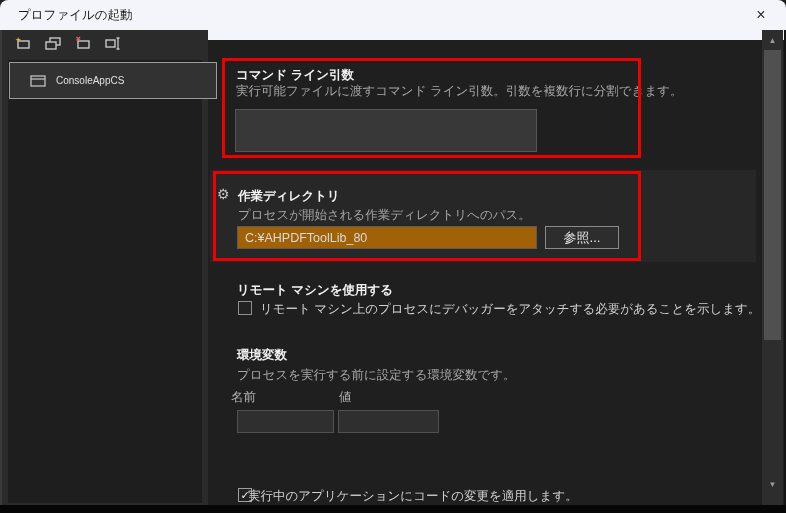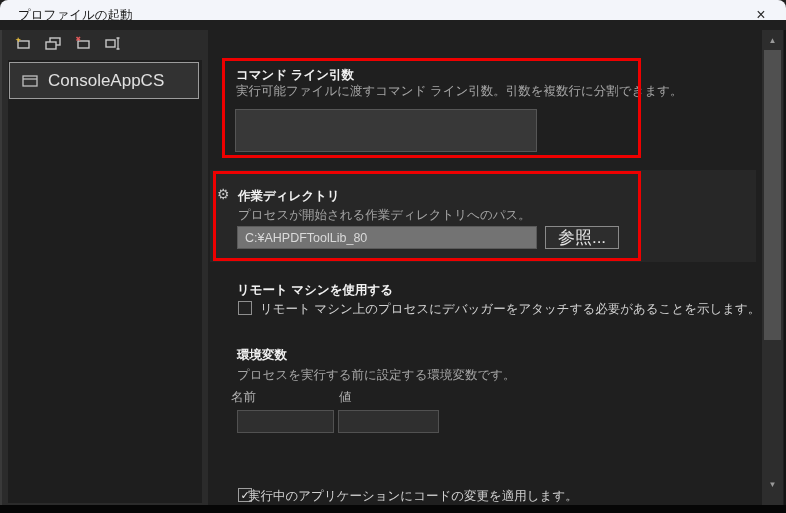--- a/index.html
+++ b/index.html
@@ -1,58 +1,58 @@
 <!DOCTYPE html>
 <html><head>
 <meta charset="utf-8">
 <style>
   html,body{margin:0;padding:0;background:#000;}
   *{box-sizing:border-box;font-family:"Liberation Sans","DejaVu Sans",sans-serif;}
   .screen{position:relative;width:786px;height:513px;overflow:hidden;background:#1f1f1f;}
   .abs{position:absolute;}
 
   
-  .titlebar{left:0;top:0;width:786px;height:20px;background:#f3f5fa;border-radius:8px 8px 0 0;
+  .titlebar{left:0;top:0;width:786px;height:40px;background:#f3f5fa;border-radius:8px 8px 0 0;
             color:#1b1b1b;font-size:12.5px;line-height:30px;padding-left:18px;}
   .close-btn{right:13px;top:4px;width:24px;height:22px;text-align:center;line-height:22px;
              font-size:16px;color:#2b2b2b;cursor:default;}
 
   
   .frame-left{left:0;top:30px;width:2px;height:475px;background:#3a3a3a;}
   .frame-right{left:784px;top:30px;width:2px;height:475px;background:#141414;}
   .bottom-strip{left:0;top:505px;width:786px;height:8px;background:#060606;}
 
   
   .sidebar{left:2px;top:30px;width:206px;height:475px;background:#2b2b2b;}
   .toolbar{left:2px;top:34px;width:206px;height:26px;display:flex;gap:12px;padding-left:12px;}
   .tool-icon{width:18px;height:18px;display:flex;align-items:center;justify-content:center;}
   .listbox{left:8px;top:60px;width:194px;height:443px;background:#1e1e1e;}
-  .profile-item{position:absolute;left:1px;top:2px;width:190px;height:37px;background:#323232;
-                border:1px solid #9c9c9c;display:flex;align-items:center;padding-left:12px;gap:10px;
-                color:#e0e0e0;font-size:17px;}
+  .profile-item{position:absolute;left:1px;top:2px;width:208px;height:37px;background:#323232;
+                border:1px solid #9c9c9c;display:flex;align-items:center;padding-left:20px;gap:10px;
+                color:#e0e0e0;font-size:10px;}
 
   
   .h-label{font-size:12.5px;font-weight:bold;color:#f2f2f2;white-space:nowrap;}
   .desc{font-size:12.5px;color:#a5a5a5;white-space:nowrap;}
   .chk-label{font-size:12.5px;color:#d2d2d2;white-space:nowrap;}
   .col-label{font-size:12.5px;color:#b5b5b5;white-space:nowrap;}
 
   .row-highlight{left:210px;top:170px;width:546px;height:92px;background:#272727;}
 
   .annotation{border:3px solid #ee0000;background:transparent;pointer-events:none;z-index:9;}
   .ann-1{left:222px;top:58px;width:419px;height:100px;}
   .ann-2{left:213px;top:171px;width:428px;height:90px;}
 
   .args-textarea{left:235px;top:109px;width:302px;height:43px;background:#383838;
                  border:1px solid #565656;resize:none;color:#dadada;font-size:12.5px;padding:3px 6px;outline:none;}
-  .text-input{background:#737373;border:1px solid #5a5a5a;color:#dadada;font-size:12.5px;
+  .text-input{background:#a16207;border:1px solid #5a5a5a;color:#dadada;font-size:12.5px;
               padding:0 7px;outline:none;}
   .wd-input{left:237px;top:226px;width:300px;height:23px;}
   .browse-btn{left:545px;top:226px;width:74px;height:23px;background:#2d2d2d;border:1px solid #8a8a8a;
-              color:#e6e6e6;font-size:17px;text-align:center;line-height:21px;cursor:default;}
+              color:#e6e6e6;font-size:13px;text-align:center;line-height:21px;cursor:default;}
   .env-input{background:#2f2f2f;border:1px solid #515151;height:23px;}
   .env-name{left:237px;top:410px;width:97px;}
   .env-value{left:338px;top:410px;width:101px;}
 
   .checkbox{width:14px;height:14px;border:1px solid #8f8f8f;background:#222222;
             font-size:11px;line-height:12px;text-align:center;color:#f0f0f0;}
 
   
   .scroll-track{left:762px;top:30px;width:21px;height:475px;background:#2d2d2d;}
   .scroll-arrow{width:21px;height:16px;text-align:center;font-size:8px;color:#9a9a9a;line-height:16px;}

